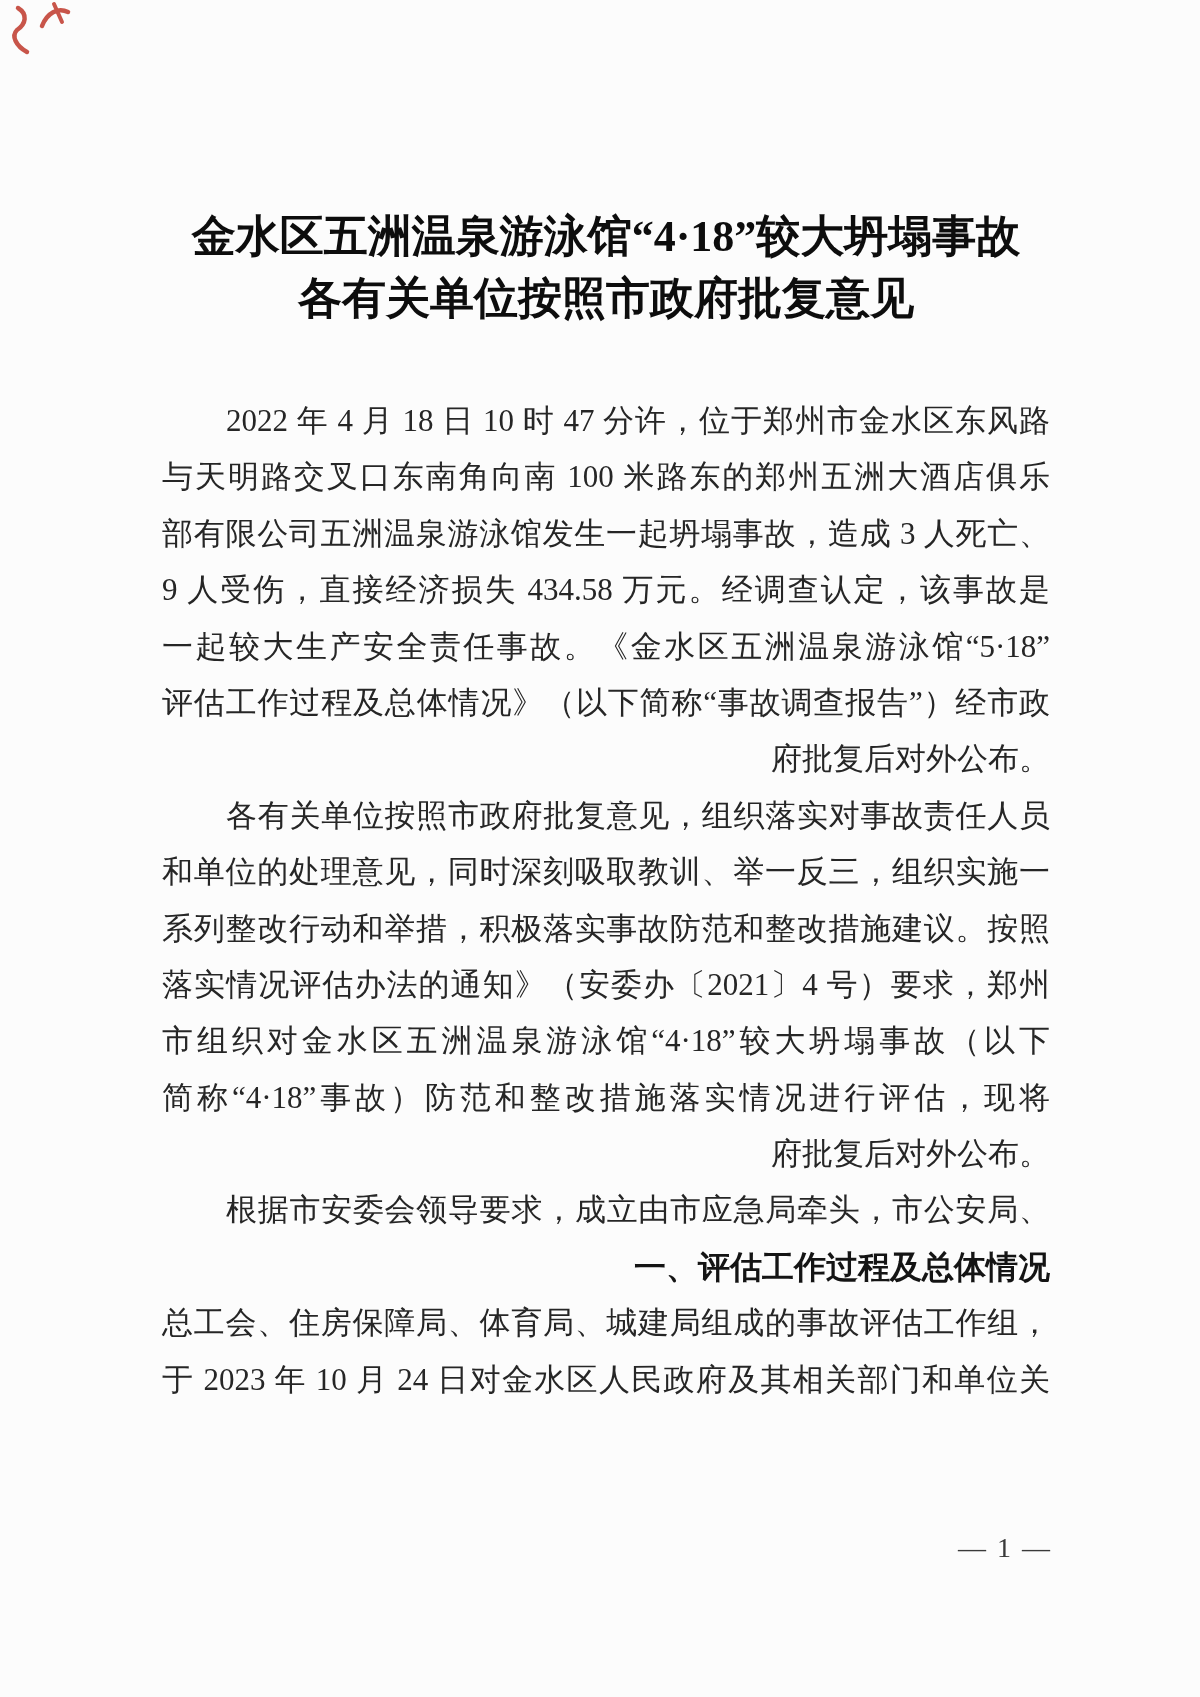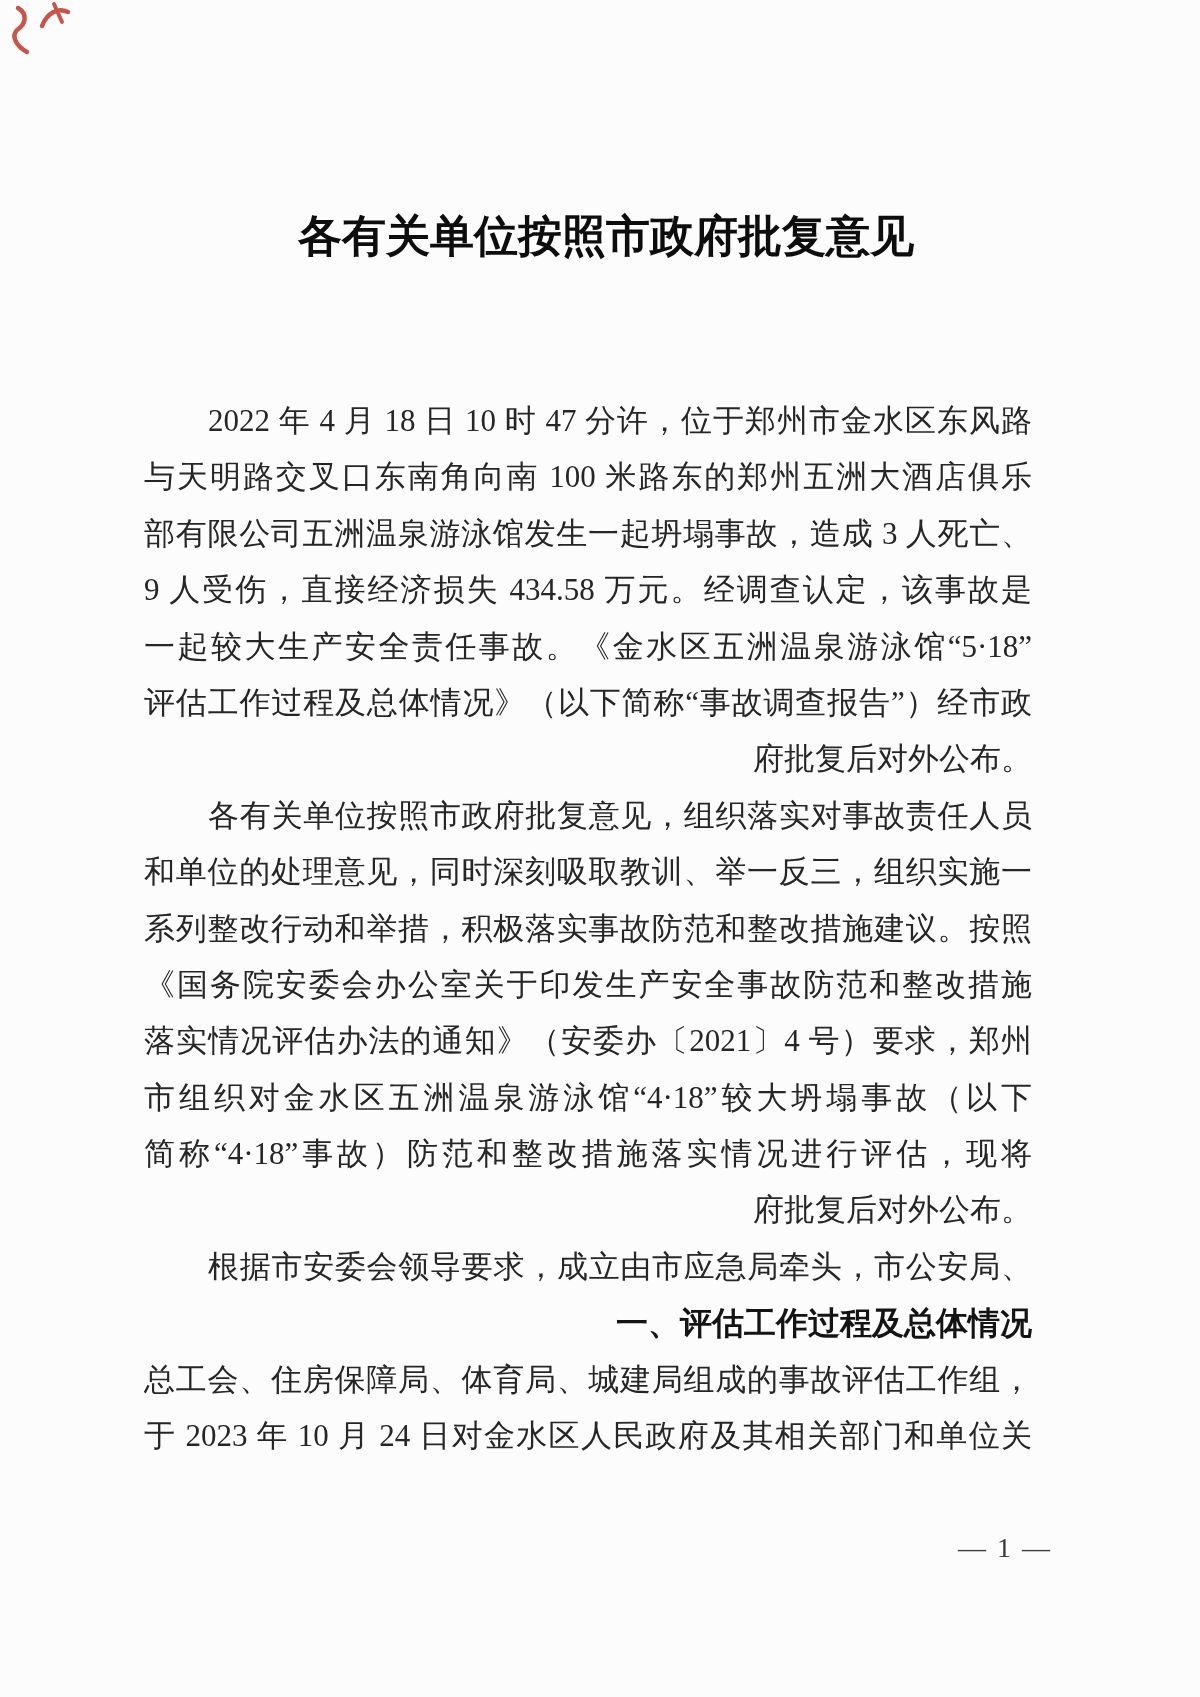--- a/index.html
+++ b/index.html
@@ -34,21 +34,21 @@
     text-align: center;
     font-weight: bold;
     color: #0d0d0d;
     font-size: 44px;
     line-height: 62px;
     white-space: nowrap;
   }
   
   .doc-body {
     position: absolute;
-    left: 144px;
+    left: 162px;
     top: 393px;
     width: 888px;
     color: #262626;
   }
   .line {
     height: 56.4px;
     line-height: 56.4px;
     font-size: 31px;
     text-align: right;
     box-sizing: border-box;
@@ -84,35 +84,35 @@
 
 <div class="page">
 
   <svg class="red-marks" viewBox="0 0 90 72" xmlns="http://www.w3.org/2000/svg" aria-hidden="true">
     <path d="M16,8 C26,14 24,24 15,30 C9,36 14,46 25,52" fill="none" stroke="#c0392b" stroke-width="4.5" stroke-linecap="round"></path>
     <path d="M40,26 C45,13 56,7 66,12" fill="none" stroke="#c0392b" stroke-width="4.5" stroke-linecap="round"></path>
     <path d="M52,4 L60,22" fill="none" stroke="#c0392b" stroke-width="4" stroke-linecap="round"></path>
   </svg>
 
   <div class="doc-title">
+    <div>金水区五洲温泉游泳馆“4·18”较大坍塌事故</div>
     <div>各有关单位按照市政府批复意见</div>
   </div>
 
   <div class="doc-body">
       <div class="line indent justify">2022 年 4 月 18 日 10 时 47 分许，位于郑州市金水区东风路</div>
       <div class="line justify">与天明路交叉口东南角向南 100 米路东的郑州五洲大酒店俱乐</div>
       <div class="line justify">部有限公司五洲温泉游泳馆发生一起坍塌事故，造成 3 人死亡、</div>
       <div class="line justify">9 人受伤，直接经济损失 434.58 万元。经调查认定，该事故是</div>
       <div class="line justify">一起较大生产安全责任事故。《金水区五洲温泉游泳馆“5·18”</div>
       <div class="line justify">评估工作过程及总体情况》（以下简称“事故调查报告”）经市政</div>
       <div class="line">府批复后对外公布。</div>
       <div class="line indent justify">各有关单位按照市政府批复意见，组织落实对事故责任人员</div>
       <div class="line justify">和单位的处理意见，同时深刻吸取教训、举一反三，组织实施一</div>
       <div class="line justify">系列整改行动和举措，积极落实事故防范和整改措施建议。按照</div>
-      <div class="line justify">《国务院安委会办公室关于印发生产安全事故防范和整改措施</div>
       <div class="line justify">落实情况评估办法的通知》（安委办〔2021〕4 号）要求，郑州</div>
       <div class="line justify">市组织对金水区五洲温泉游泳馆“4·18”较大坍塌事故（以下</div>
       <div class="line justify">简称“4·18”事故）防范和整改措施落实情况进行评估，现将</div>
       <div class="line">府批复后对外公布。</div>
       <div class="line indent justify">根据市安委会领导要求，成立由市应急局牵头，市公安局、</div>
       <div class="line heading indent">一、评估工作过程及总体情况</div>
       <div class="line justify">总工会、住房保障局、体育局、城建局组成的事故评估工作组，</div>
       <div class="line justify">于 2023 年 10 月 24 日对金水区人民政府及其相关部门和单位关</div>
     </div>
 

